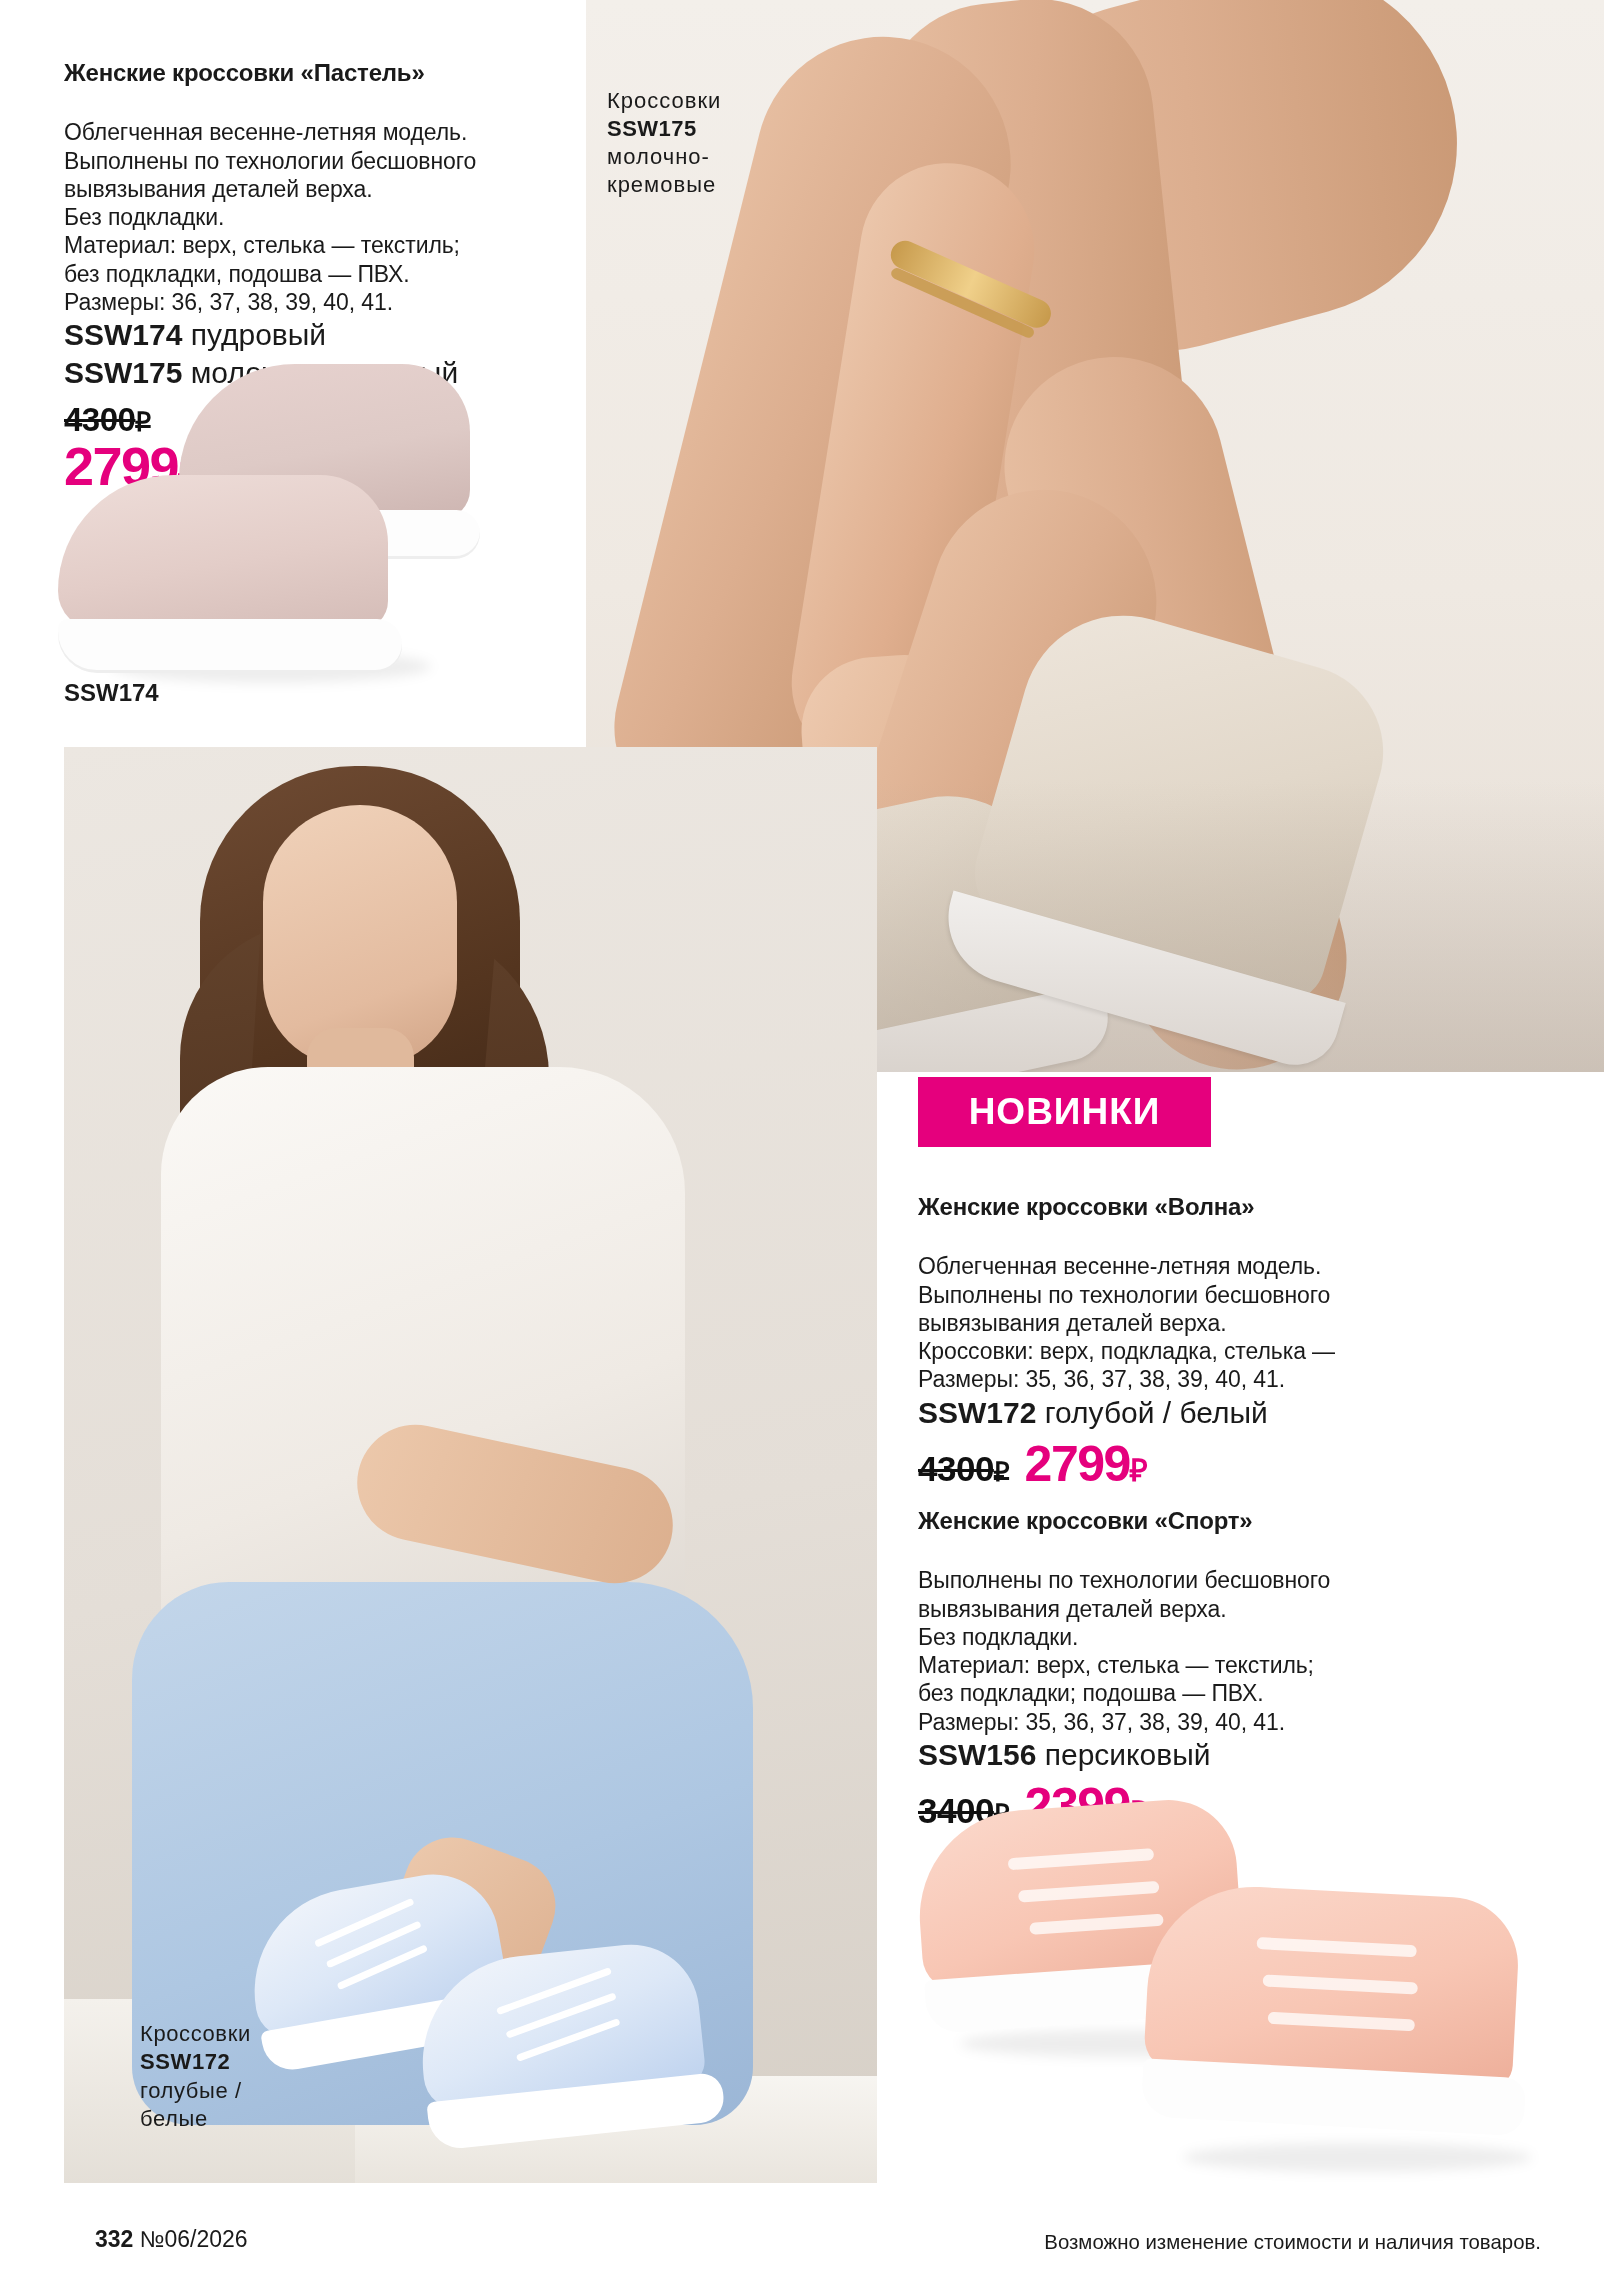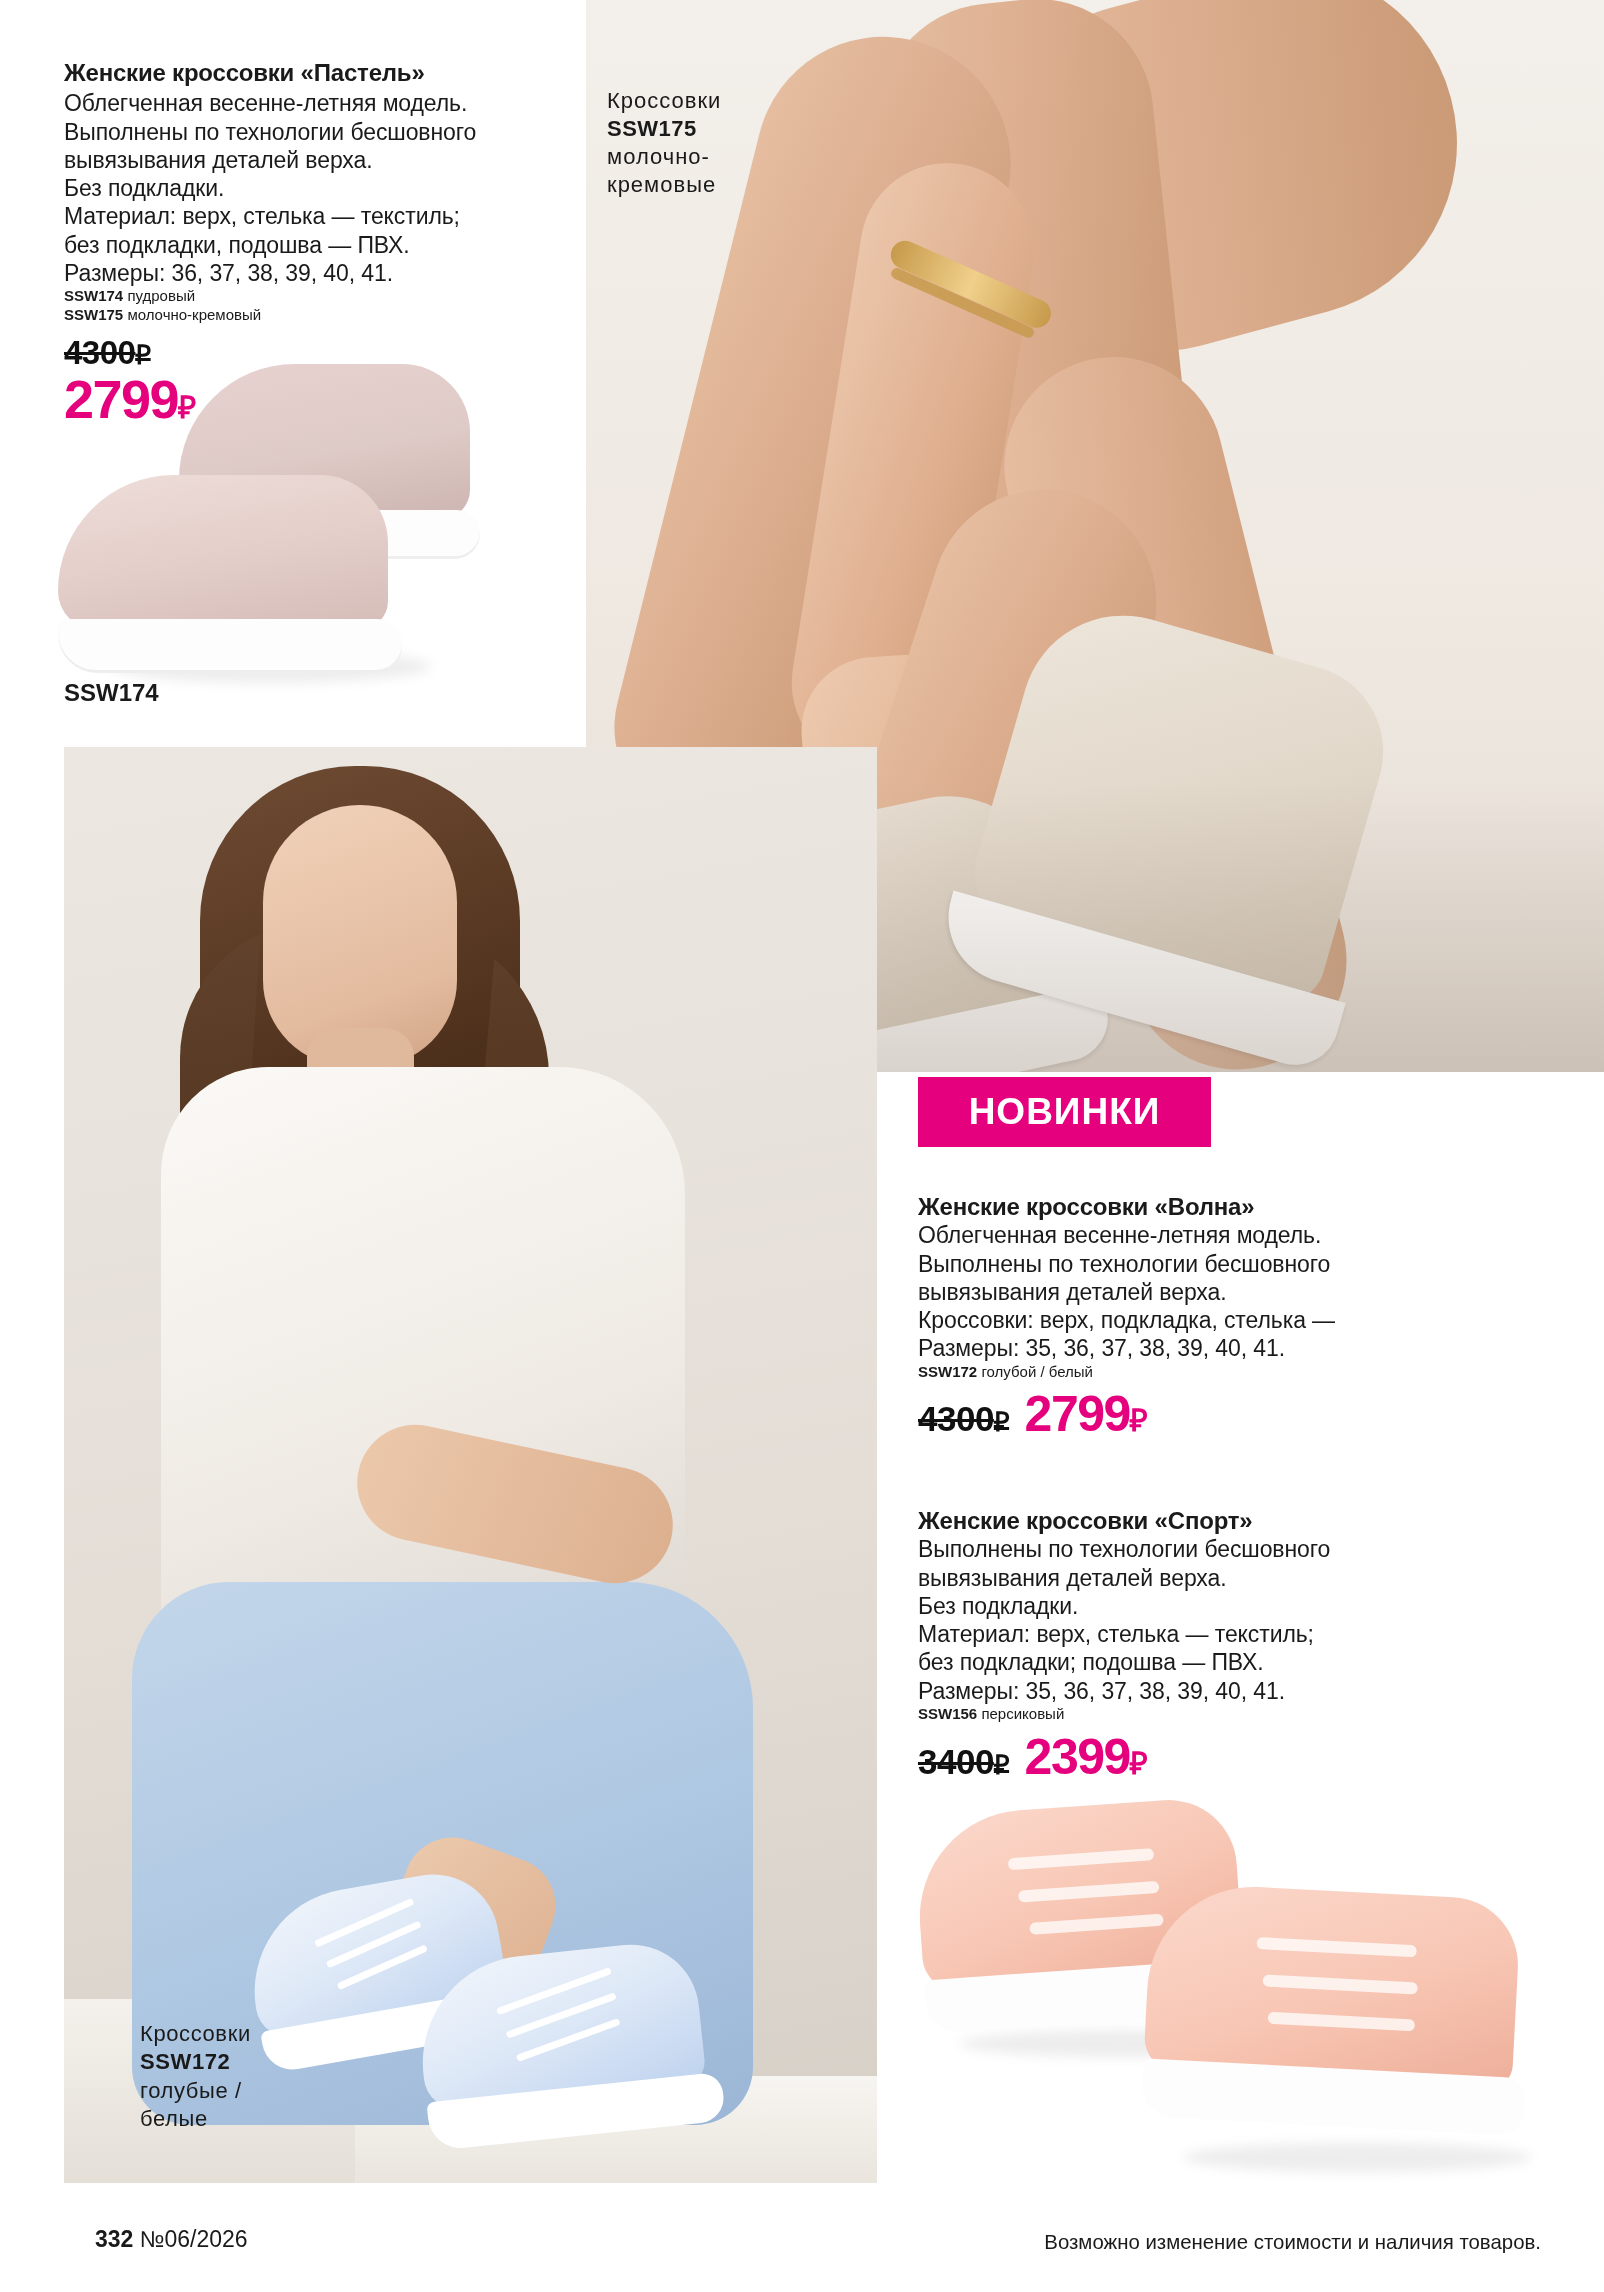--- a/index.html
+++ b/index.html
@@ -25,23 +25,24 @@
   .title {
     font-weight: bold;
     font-size: 24px;
     letter-spacing: -0.2px;
     line-height: 1.22;
   }
   .body-text {
     font-size: 23px;
     line-height: 1.23;
     letter-spacing: -0.1px;
+    margin-top: 31px;
   }
   .code {
-    font-size: 15px;
+    font-size: 30px;
     line-height: 1.25;
   }
   .code b { font-weight: bold; }
 
   
   #desc-pastel {
     position: absolute;
     left: 64px;
     top: 58px;
     width: 505px;

